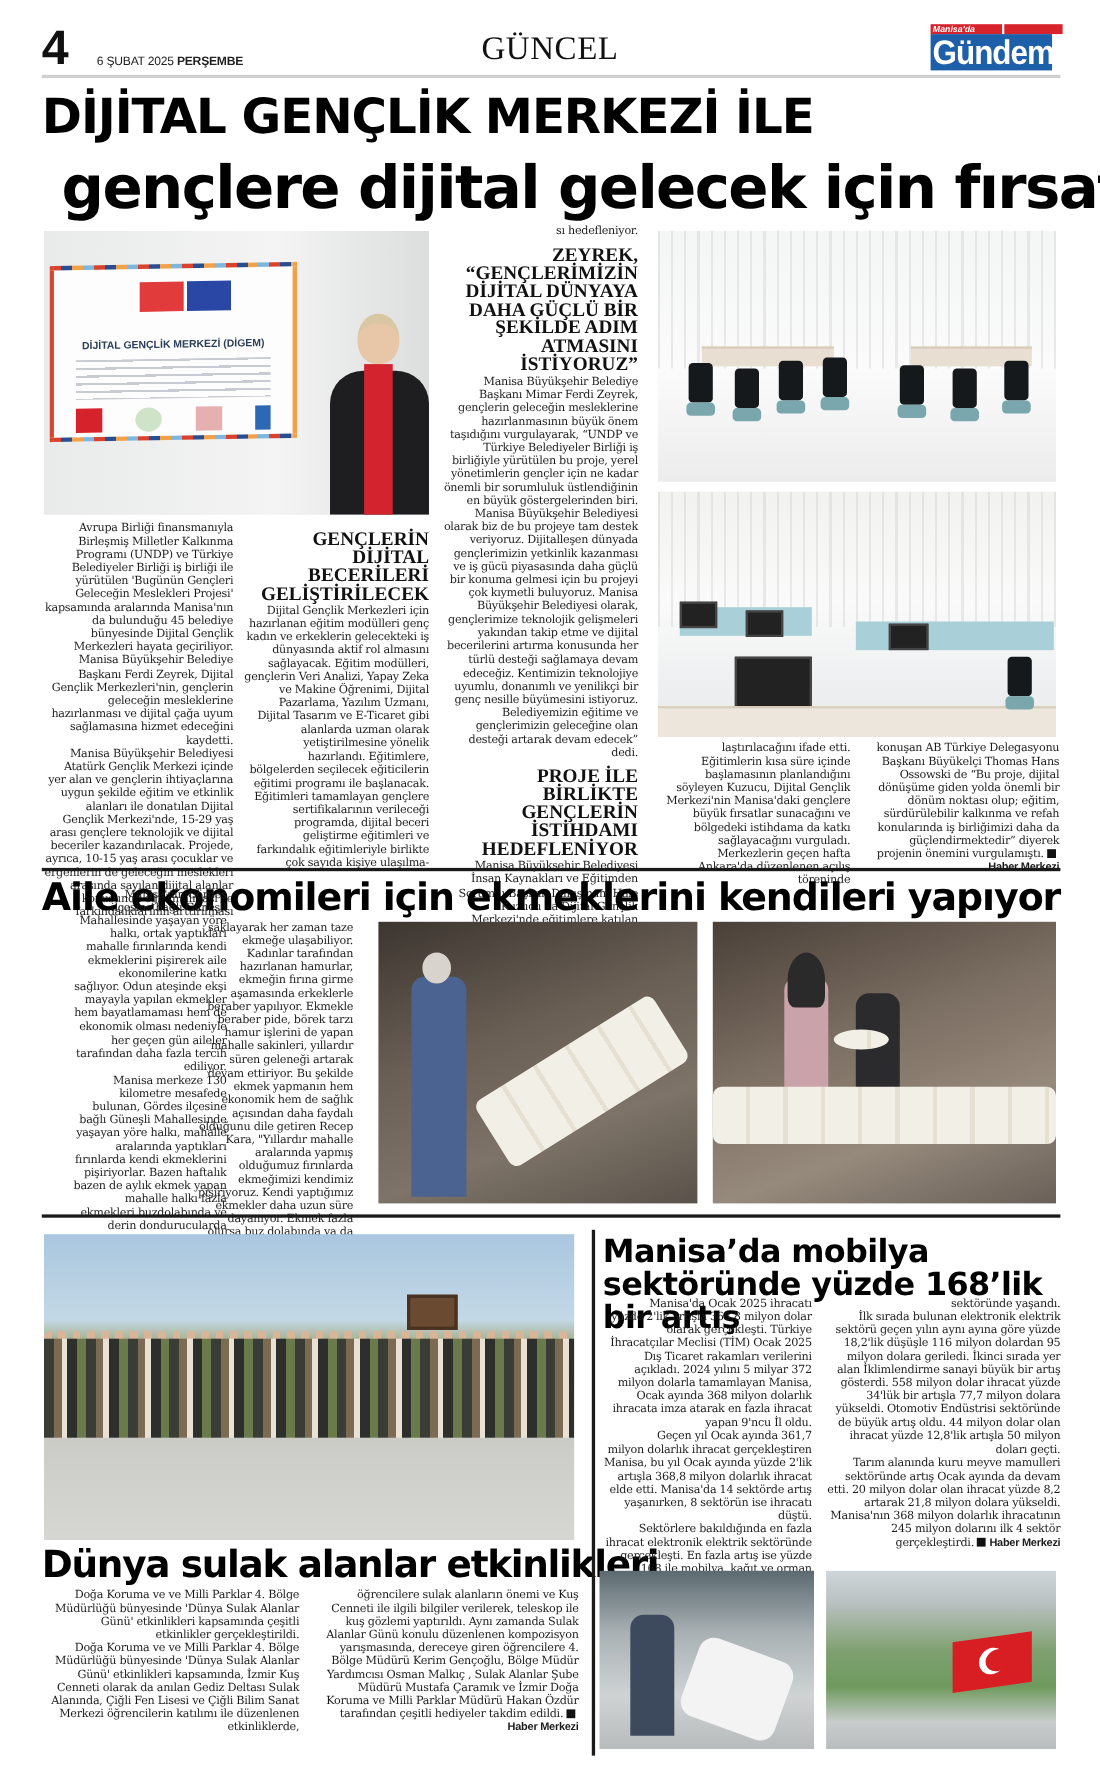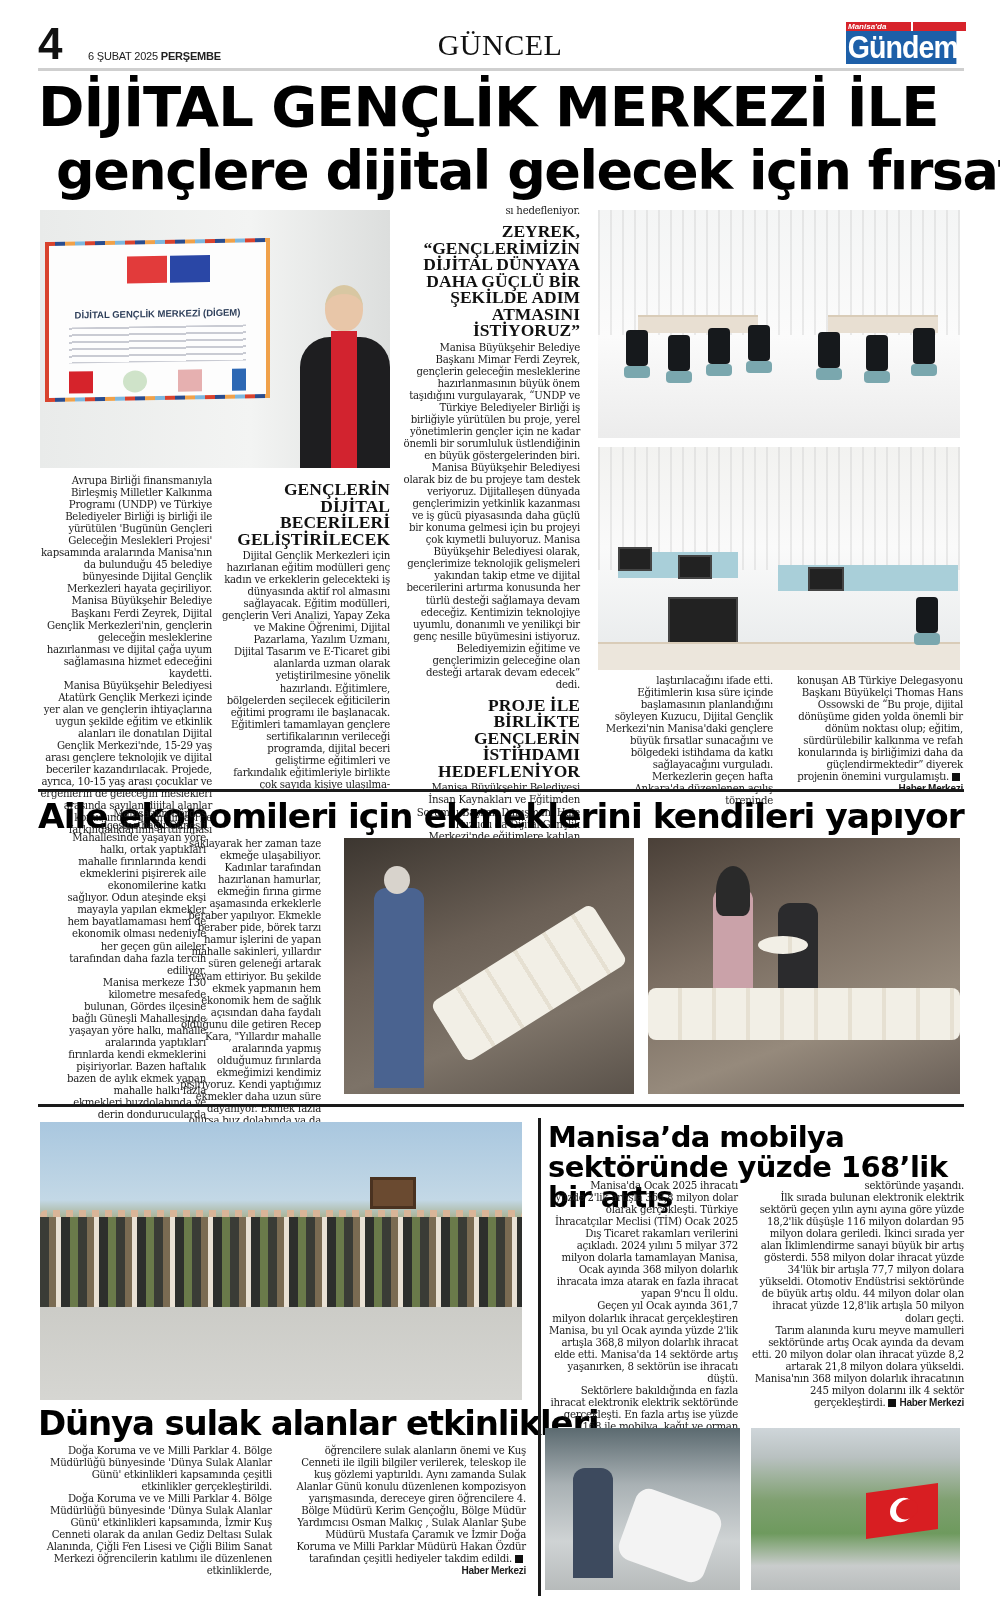--- a/index.html
+++ b/index.html
@@ -13,21 +13,21 @@
   .date { left: 88px; top: 50px; font-family: "Liberation Sans", sans-serif; font-size: 11px; letter-spacing: -0.2px; color: #222; }
   .date b { font-weight: 700; }
   .section { left: 0; width: 1000px; top: 28px; text-align: center; font-family: "Liberation Serif", serif; font-size: 30px; letter-spacing: 0.5px; color: #111; }
   .logo { left: 846px; top: 22px; width: 120px; height: 42px; }
   .logo .top { position: absolute; left: 0; top: 0; width: 120px; height: 9px; }
   .logo .top .red1 { position: absolute; left: 0; top: 0; width: 65px; height: 9px; background: #d7232b; color: #fff; font-family: "Liberation Sans", sans-serif; font-weight: 700; font-style: italic; font-size: 8px; line-height: 9px; padding-left: 2px; }
   .logo .top .red2 { position: absolute; left: 67px; top: 0; width: 53px; height: 9px; background: #d7232b; }
   .logo .body { position: absolute; left: 0; top: 9px; width: 120px; height: 33px; background: #1d5fa8; color: #fff; font-family: "Liberation Sans", sans-serif; font-weight: 700; font-size: 31px; line-height: 33px; letter-spacing: -1px; text-align: left; padding-left: 2px; transform: scaleX(0.92); transform-origin: left; }
   .rule-top { left: 38px; top: 68px; width: 926px; height: 3px; background: #cfcfcf; }
 
-  .headline1 { left: 38px; top: 72px; width: 930px; font-family: "DejaVu Sans", sans-serif; font-weight: 900; font-size: 56px; line-height: 70px; letter-spacing: -1px; color: #000; white-space: nowrap; transform: scaleX(1.0); }
+  .headline1 { left: 38px; top: 72px; width: 930px; font-family: "DejaVu Sans", sans-serif; font-weight: 900; font-size: 44px; line-height: 70px; letter-spacing: -1px; color: #000; white-space: nowrap; transform: scaleX(1.0); }
   .headline2 { left: 56px; top: 140px; width: 930px; font-family: "DejaVu Sans", sans-serif; font-weight: 900; font-size: 54px; line-height: 62px; letter-spacing: -1.5px; color: #000; white-space: nowrap; }
 
   
   .photo { position: absolute; overflow: hidden; }
   .ph-sign { left: 40px; top: 210px; width: 350px; height: 258px; background: linear-gradient(90deg, #e9ebea 0%, #f3f4f3 60%, #dcdedd 100%); }
   .sign-board { position: absolute; left: 5px; top: 30px; width: 225px; height: 160px; background: #fdfdfd; border: 4px solid; border-image: repeating-linear-gradient(90deg, #d8432e 0 10px, #2a4d8f 10px 20px, #f0a14a 20px 30px, #7db7de 30px 40px) 4; transform: skewY(-1deg); }
   .sign-flag-tr { position: absolute; left: 78px; top: 12px; width: 40px; height: 27px; background: #e23b3b; }
   .sign-flag-eu { position: absolute; left: 121px; top: 12px; width: 40px; height: 27px; background: #2a47a6; }
   .sign-title { position: absolute; left: 0; width: 100%; top: 64px; text-align: center; font-family: "Liberation Sans", sans-serif; font-weight: 700; font-size: 9.5px; color: #2e3f5a; }
   .sign-lines { position: absolute; left: 20px; right: 20px; top: 82px; height: 36px; background: repeating-linear-gradient(180deg, #c9cbd3 0 2px, transparent 2px 7px); }

